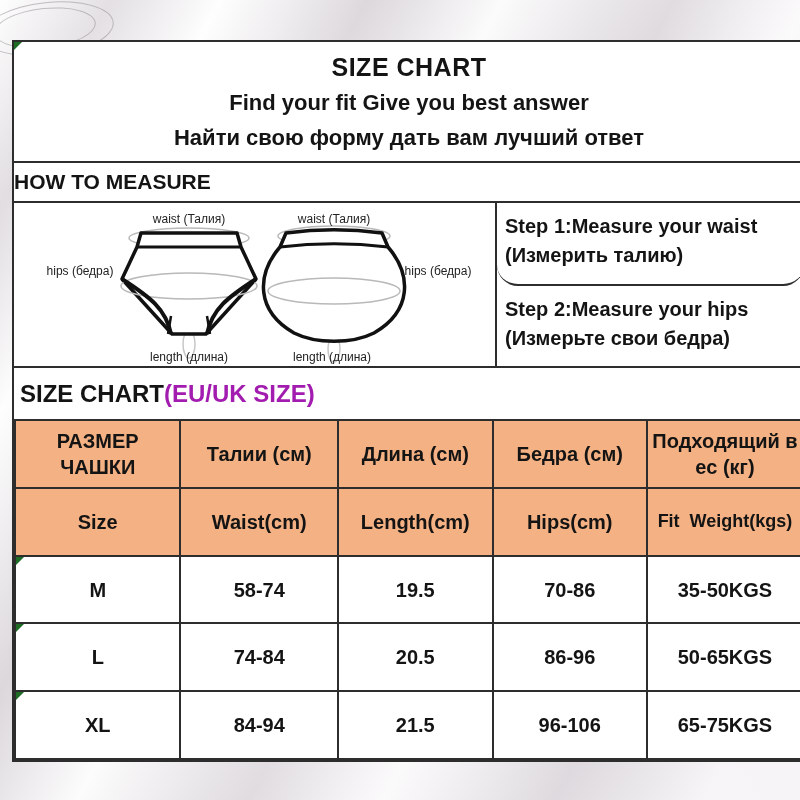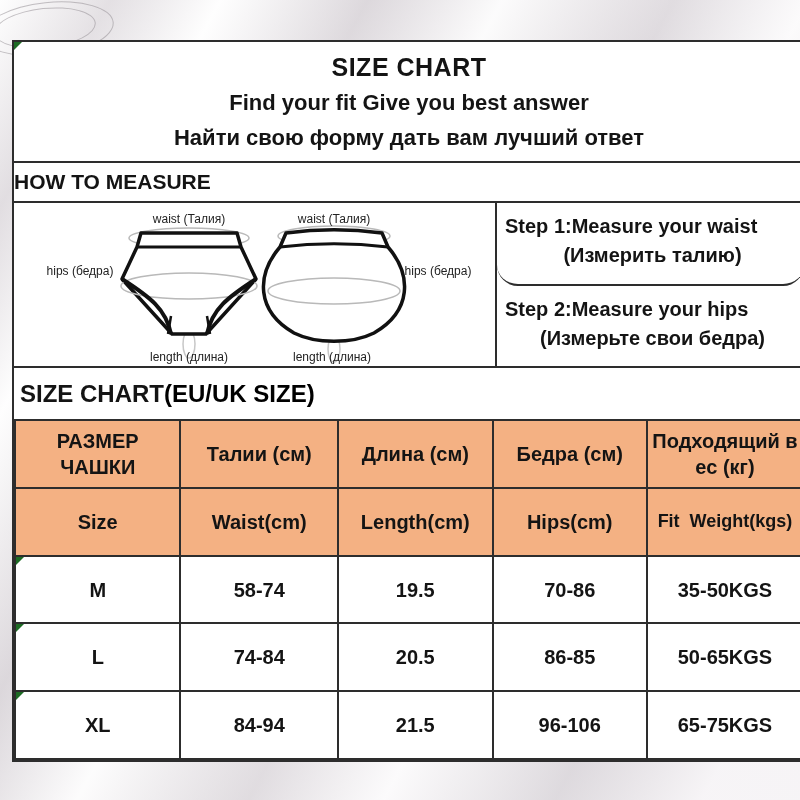--- a/index.html
+++ b/index.html
@@ -33,21 +33,21 @@
   .title-sub{font-size:22px;}
   
   .htm-row{height:40px;border-bottom:2px solid #2d2d2d;display:flex;align-items:center;
     font-size:21px;box-sizing:border-box;}
   
   .measure-band{height:165px;border-bottom:2px solid #2d2d2d;display:flex;box-sizing:border-box;}
   .diagrams{width:481px;height:100%;position:relative;}
   .steps{flex:1;border-left:2px solid #2d2d2d;display:flex;flex-direction:column;}
   .step{flex:1;padding:9px 4px 0 8px;font-size:20px;line-height:1.45;box-sizing:border-box;}
   .step.first{border-bottom:2px solid #2d2d2d;border-radius:21px;}
-  .step .ru-line{text-align:center;}
+  .step .ru-line{text-align:left;}
   
   .euuk-row{height:51px;display:flex;align-items:center;padding-left:6px;font-size:24px;
     box-sizing:border-box;}
   
   table{width:100%;border-collapse:collapse;table-layout:fixed;flex:1;}
   td{border:2px solid #2d2d2d;text-align:center;vertical-align:middle;
     font-size:20px;white-space:pre-wrap;line-height:1.3;position:relative;padding:2px;}
   tr.hdr td{background:#f4b183;}
   col.c1{width:21%;} col.c2{width:20%;} col.c3{width:19.6%;} col.c4{width:19.6%;} col.c5{width:19.8%;}
   svg text{font-family:"Liberation Sans",sans-serif;font-weight:normal;font-size:12px;fill:#222;}
@@ -110,21 +110,21 @@
       </div>
       <div class="step">
         <div>Step 2:Measure your hips</div>
         <div class="ru-line">(Измерьте свои бедра)</div>
       </div>
     </div>
   </div>
 
   <div class="euuk-row">
     <span>SIZE CHART</span>
-      <span style="color:#000000">(EU/UK SIZE)</span>
+      <span style="color:#a21caf">(EU/UK SIZE)</span>
   </div>
 
   <table>
     <colgroup>
         <col class="c1">
         <col class="c2">
         <col class="c3">
         <col class="c4">
         <col class="c5">
       </colgroup>
@@ -147,21 +147,21 @@
       <td><span class="corner-tri"></span>M</td>
       <td>58-74</td>
       <td>19.5</td>
       <td>70-86</td>
       <td>35-50KGS</td>
     </tr>
     <tr style="height:68px;">
       <td><span class="corner-tri"></span>L</td>
       <td>74-84</td>
       <td>20.5</td>
-      <td>86-85</td>
+      <td>86-96</td>
       <td>50-65KGS</td>
     </tr>
     <tr>
       <td><span class="corner-tri"></span>XL</td>
       <td>84-94</td>
       <td>21.5</td>
       <td>96-106</td>
       <td>65-75KGS</td>
     </tr>
   </tbody>

